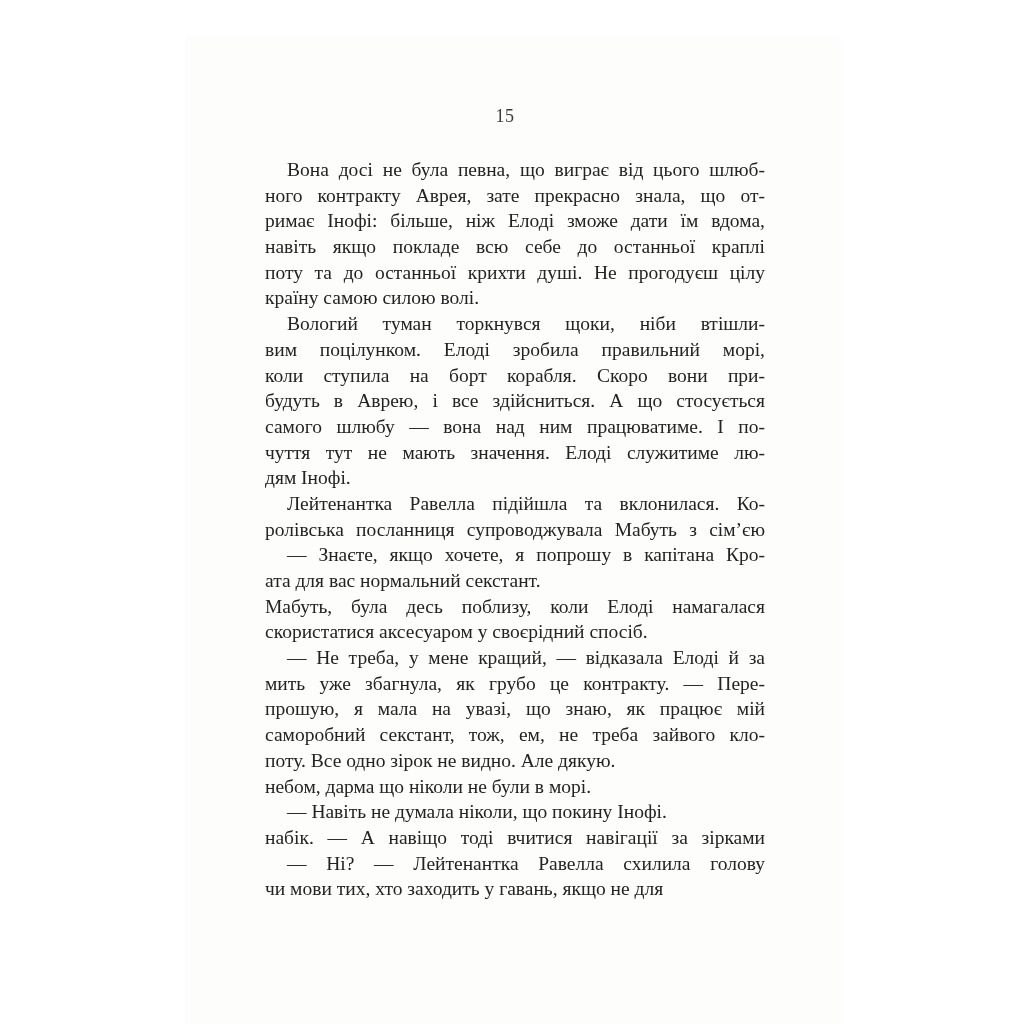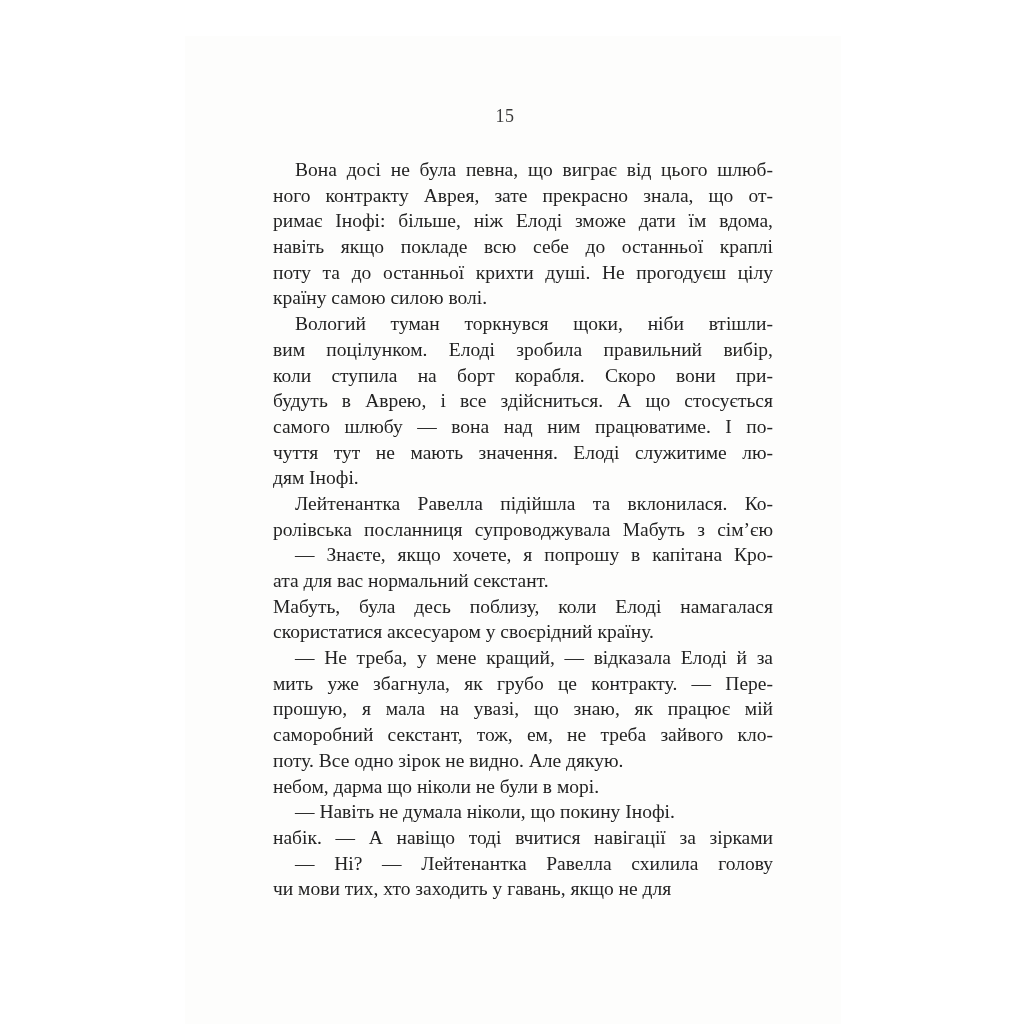--- a/index.html
+++ b/index.html
@@ -26,21 +26,21 @@
     left: 0;
     top: 70px;
     width: 640px;
     text-align: center;
     font-size: 18px;
     letter-spacing: 0.5px;
     color: var(--folio, #3a3a3a);
   }
   .page-body {
     position: absolute;
-    left: 88px;   
+    left: 80px;   
     top: 121px;
     width: 500px;
     font-size: 19.5px;
     line-height: 25.7px;
     color: var(--ink, #232323);
   }
   .para { margin: 0; padding: 0; }
   .pline {
     text-align: justify;
     text-align-last: justify;
@@ -60,38 +60,38 @@
         <div class="para">
           <div class="pline first">Вона досі не була певна, що виграє від цього шлюб-</div>
           <div class="pline">ного контракту Аврея, зате прекрасно знала, що от-</div>
           <div class="pline">римає Інофі: більше, ніж Елоді зможе дати їм вдома,</div>
           <div class="pline">навіть якщо покладе всю себе до останньої краплі</div>
           <div class="pline">поту та до останньої крихти душі. Не прогодуєш цілу</div>
           <div class="pline last">країну самою силою волі.</div>
         </div>
         <div class="para">
           <div class="pline first">Вологий туман торкнувся щоки, ніби втішли-</div>
-          <div class="pline">вим поцілунком. Елоді зробила правильний вибір,</div>
+          <div class="pline">вим поцілунком. Елоді зробила правильний морі,</div>
           <div class="pline">коли ступила на борт корабля. Скоро вони при-</div>
           <div class="pline">будуть в Аврею, і все здійсниться. А що стосується</div>
           <div class="pline">самого шлюбу — вона над ним працюватиме. І по-</div>
           <div class="pline">чуття тут не мають значення. Елоді служитиме лю-</div>
           <div class="pline last">дям Інофі.</div>
         </div>
         <div class="para">
           <div class="pline first">Лейтенантка Равелла підійшла та вклонилася. Ко-</div>
           <div class="pline">ролівська посланниця супроводжувала Мабуть з сім’єю</div>
         </div>
         <div class="para">
           <div class="pline first">— Знаєте, якщо хочете, я попрошу в капітана Кро-</div>
           <div class="pline last">ата для вас нормальний секстант.</div>
         </div>
         <div class="para">
           <div class="pline">Мабуть, була десь поблизу, коли Елоді намагалася</div>
-          <div class="pline last">скористатися аксесуаром у своєрідний країну.</div>
+          <div class="pline last">скористатися аксесуаром у своєрідний спосіб.</div>
         </div>
         <div class="para">
           <div class="pline first">— Не треба, у мене кращий, — відказала Елоді й за</div>
           <div class="pline">мить уже збагнула, як грубо це контракту. — Пере-</div>
           <div class="pline">прошую, я мала на увазі, що знаю, як працює мій</div>
           <div class="pline">саморобний секстант, тож, ем, не треба зайвого кло-</div>
           <div class="pline last">поту. Все одно зірок не видно. Але дякую.</div>
         </div>
         <div class="para">
           <div class="pline last">небом, дарма що ніколи не були в морі.</div>

